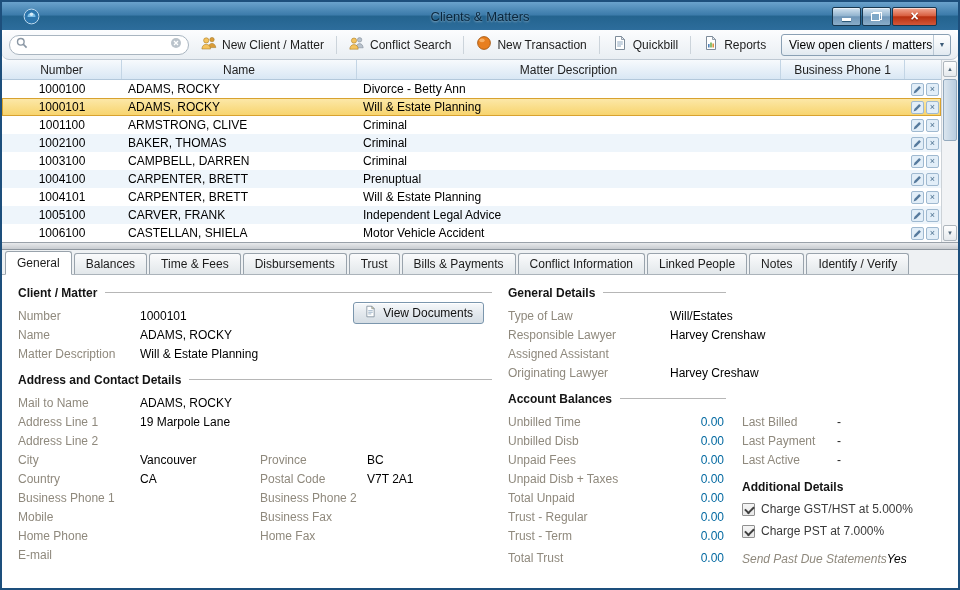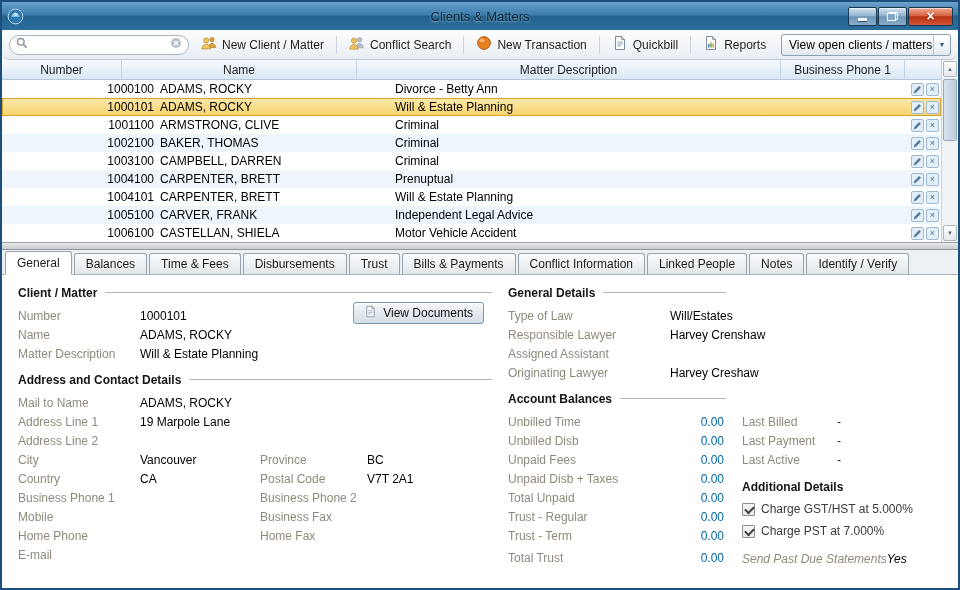--- a/index.html
+++ b/index.html
@@ -4,21 +4,21 @@
 <style>
   * { margin:0; padding:0; box-sizing:border-box; }
   html,body { background:#4a4a4a; }
   body { font-family:"Liberation Sans", sans-serif; font-size:12px; color:#000; }
 
   .window { width:960px; height:590px; border:2px solid #1d4f7c; background:#fff;
             display:flex; flex-direction:column; overflow:hidden; }
 
   
   .titlebar { height:28px; flex:0 0 28px; position:relative; display:flex; align-items:center;
-              padding:0 5px; background:linear-gradient(180deg,#6aa2cc 0%,#3d7cab 45%,#24648f 52%,#2d6d9c 100%); }
+              padding:0 21px; background:linear-gradient(180deg,#6aa2cc 0%,#3d7cab 45%,#24648f 52%,#2d6d9c 100%); }
   .app-icon { width:17px; height:17px; flex:0 0 17px; }
   .title { position:absolute; left:0; right:0; text-align:center; font-size:13px; color:#09263d;
            text-shadow:0 1px 2px rgba(255,255,255,.45); }
   .win-controls { margin-left:auto; display:flex; gap:1px; z-index:2; }
   .winbtn { width:29px; height:19px; border:1px solid #17374f; border-radius:2px; display:flex;
             align-items:center; justify-content:center;
             background:linear-gradient(#d3e3f0,#94b5d0 45%,#6f96b8 52%,#8aadc9);
             box-shadow:inset 0 1px 0 rgba(255,255,255,.55); }
   .winbtn.close { width:45px; background:linear-gradient(#f2ab96,#d96142 45%,#b8300f 52%,#d2573a);
                   color:#fff; font-size:14px; font-weight:bold; text-shadow:0 1px 1px #7a1a05; }
@@ -50,21 +50,21 @@
   .col-number { width:120px; flex:0 0 120px; }
   .col-name   { width:235px; flex:0 0 235px; }
   .col-matter { width:424px; flex:0 0 424px; }
   .col-phone  { flex:1; }
   .col-actions{ width:36px; flex:0 0 36px; }
   .tbody { flex:1; }
   .tr { height:18px; display:flex; align-items:center; background:#fff; }
   .tr.alt { background:#eef5fb; }
   .tr.selected { background:linear-gradient(#fce9ab,#f7d36b); box-shadow:inset 0 0 0 1px #d8a22f; }
   .td { padding:0 6px; white-space:nowrap; overflow:hidden; }
-  .td.num { text-align:right; padding:0;margin-left:32px; }
+  .td.num { text-align:center; padding:0; }
   .actions { display:flex; gap:2px; justify-content:flex-end; padding-right:2px; align-items:center; }
   .mini-btn { width:13px; height:13px; border:1px solid #9fb9d0; background:#e2eef8; color:#4a708f;
               border-radius:2px; display:flex; align-items:center; justify-content:center; font-size:9px; line-height:1; }
 
   .scrollbar { width:17px; flex:0 0 17px; display:flex; flex-direction:column; background:#f1f3f5; border-left:1px solid #ccd2d7; }
   .sb-arrow { height:16px; flex:0 0 16px; margin:1px; border:1px solid #aeb6bd; border-radius:2px;
               background:linear-gradient(#fefefe,#e5e9ed); color:#4f6678; font-size:6px;
               display:flex; align-items:center; justify-content:center; }
   .sb-track { flex:1; position:relative; }
   .sb-thumb { position:absolute; top:1px; left:1px; right:1px; height:62px; border:1px solid #93a9bd;

